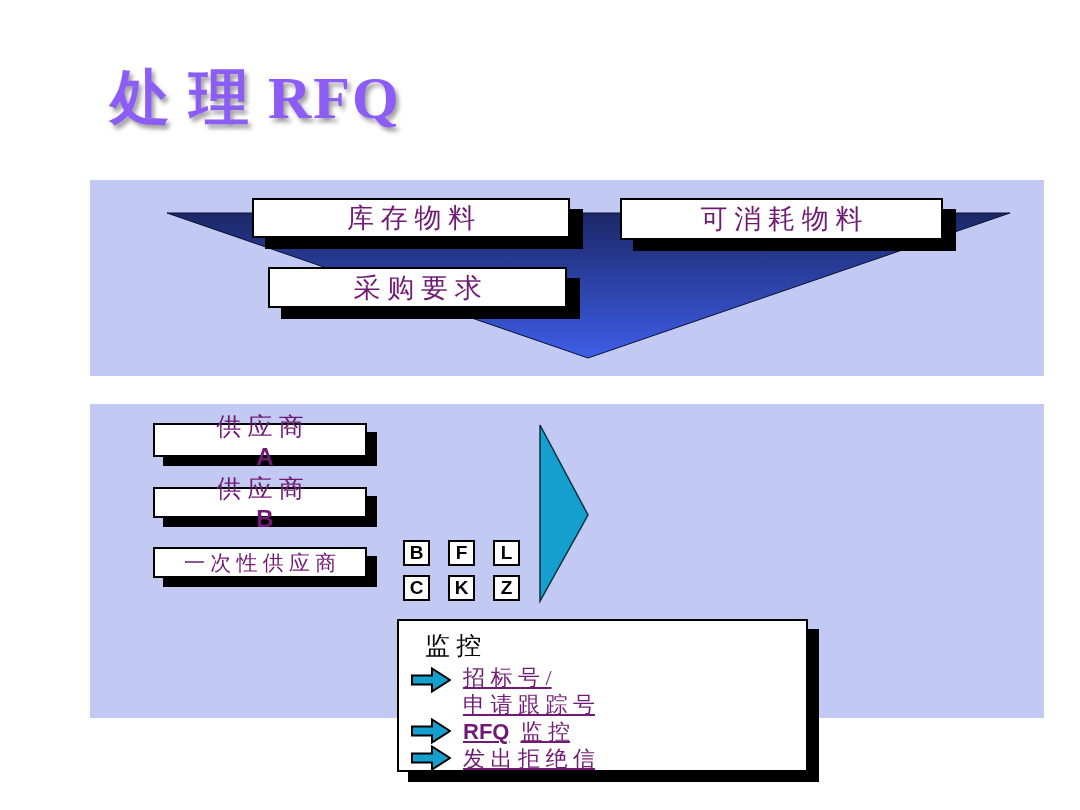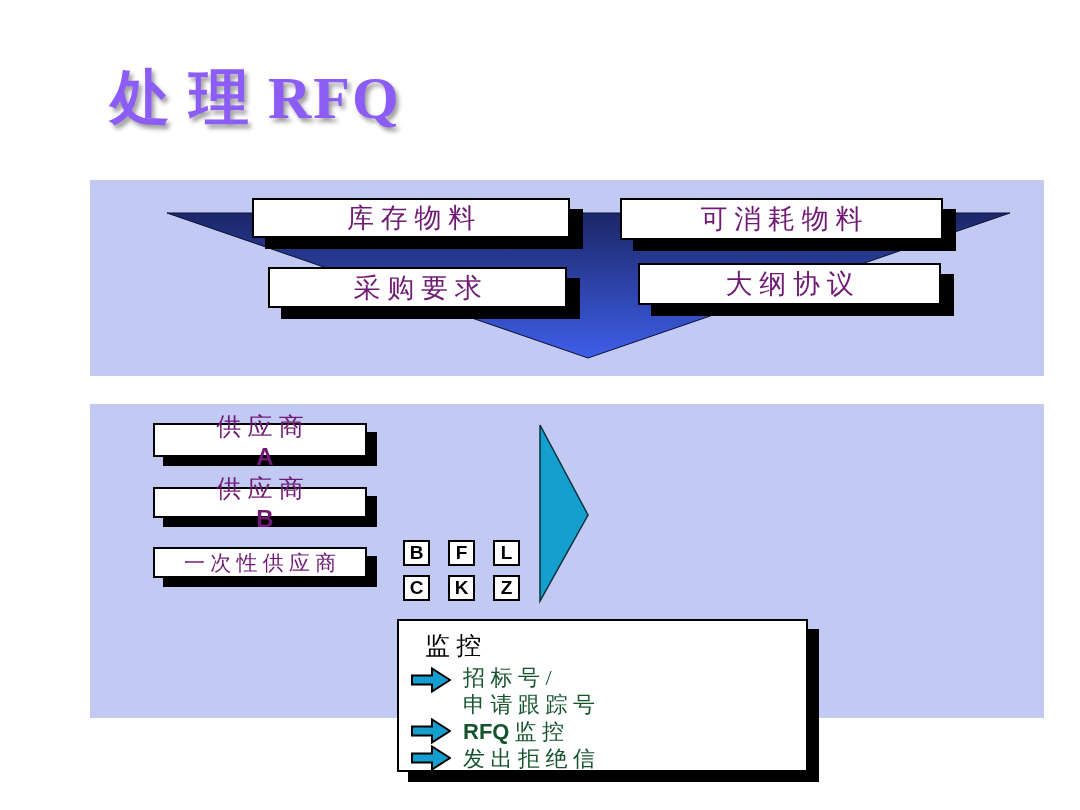--- a/index.html
+++ b/index.html
@@ -28,22 +28,22 @@
   .lbox{
     position:absolute;width:27px;height:26px;background:#fff;border:2px solid #000;box-sizing:border-box;
     display:flex;align-items:center;justify-content:center;
     font-family:"Liberation Sans","DejaVu Sans",sans-serif;font-weight:700;font-size:19px;color:#000;
   }
   .monitor{
     position:absolute;left:397px;top:619px;width:411px;height:153px;
     background:#fff;border:2px solid #000;box-sizing:border-box;box-shadow:11px 10px 0 #000;
   }
   .monitor .m-title{position:absolute;left:26px;top:8px;font-size:25px;color:#000;}
-  .m-line{position:absolute;left:64px;font-size:22px;color:#14532d;white-space:nowrap;}
-  .m-line .rfq{font-family:"Liberation Sans","DejaVu Sans",sans-serif;font-weight:700;font-size:22px;margin-right:5px;}
+  .m-line{position:absolute;left:64px;font-size:22px;color:#701a75;white-space:nowrap;text-decoration:underline;}
+  .m-line .rfq{font-family:"Liberation Sans","DejaVu Sans",sans-serif;font-weight:700;font-size:22px;margin-right:11px;}
   .bullet{position:absolute;left:12px;width:40px;height:26px;}
 </style>
 </head>
 <body>
 
 <div class="slide">
 
   <h1 class="title">处 理 RFQ</h1>
 
   <div class="band band-top"></div>
@@ -61,23 +61,20 @@
   </svg>
 
   <div class="wbox funnel-box" style="left:252px;top:198px;width:318px;height:40px;">
     <span>库 存 物 料</span>
   </div>
   <div class="wbox funnel-box" style="left:620px;top:198px;width:323px;height:42px;">
     <span>可 消 耗 物 料</span>
   </div>
   <div class="wbox funnel-box" style="left:268px;top:267px;width:299px;height:41px;">
     <span>采 购 要 求</span>
-  </div>
-  <div class="wbox funnel-box" style="left:638px;top:263px;width:303px;height:42px;">
-    <span>大 纲 协 议</span>
   </div>
 
   <div class="wbox supplier-box" style="left:153px;top:423px;width:214px;height:34px;">
     <span>供 应 商</span>
     <span class="suffix">A</span>
   </div>
   <div class="wbox supplier-box" style="left:153px;top:487px;width:214px;height:31px;">
     <span>供 应 商</span>
     <span class="suffix">B</span>
   </div>

